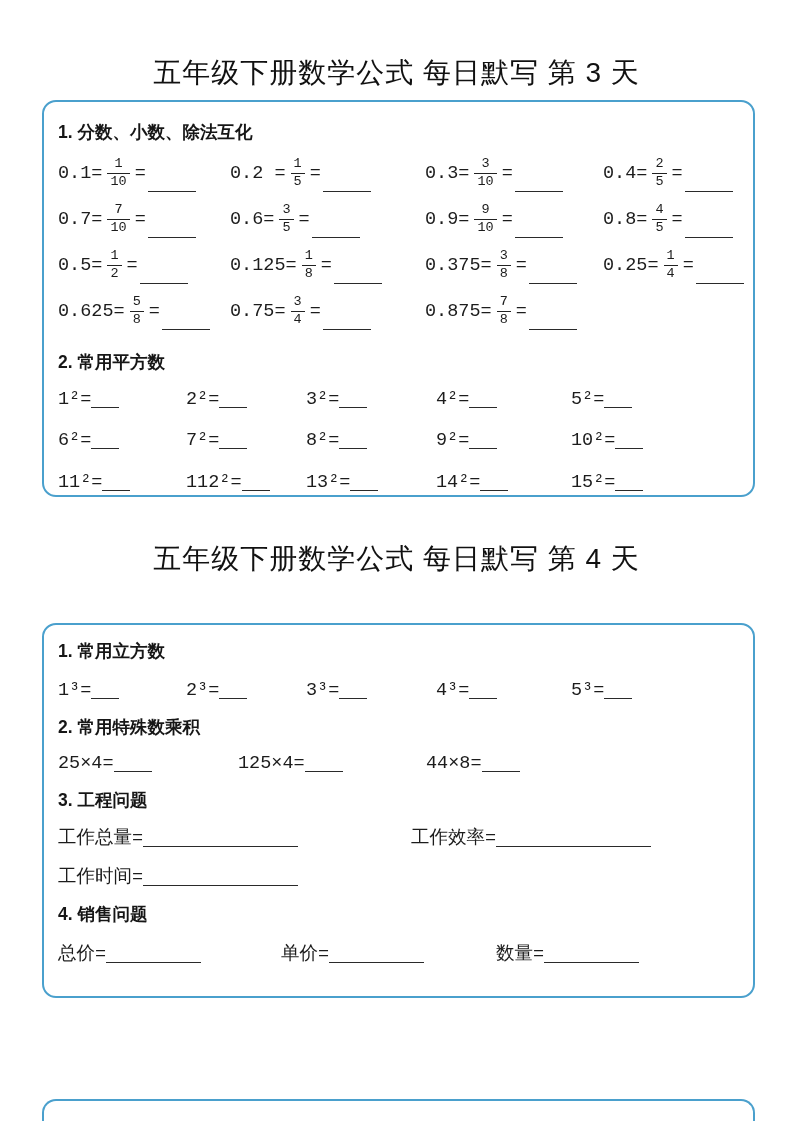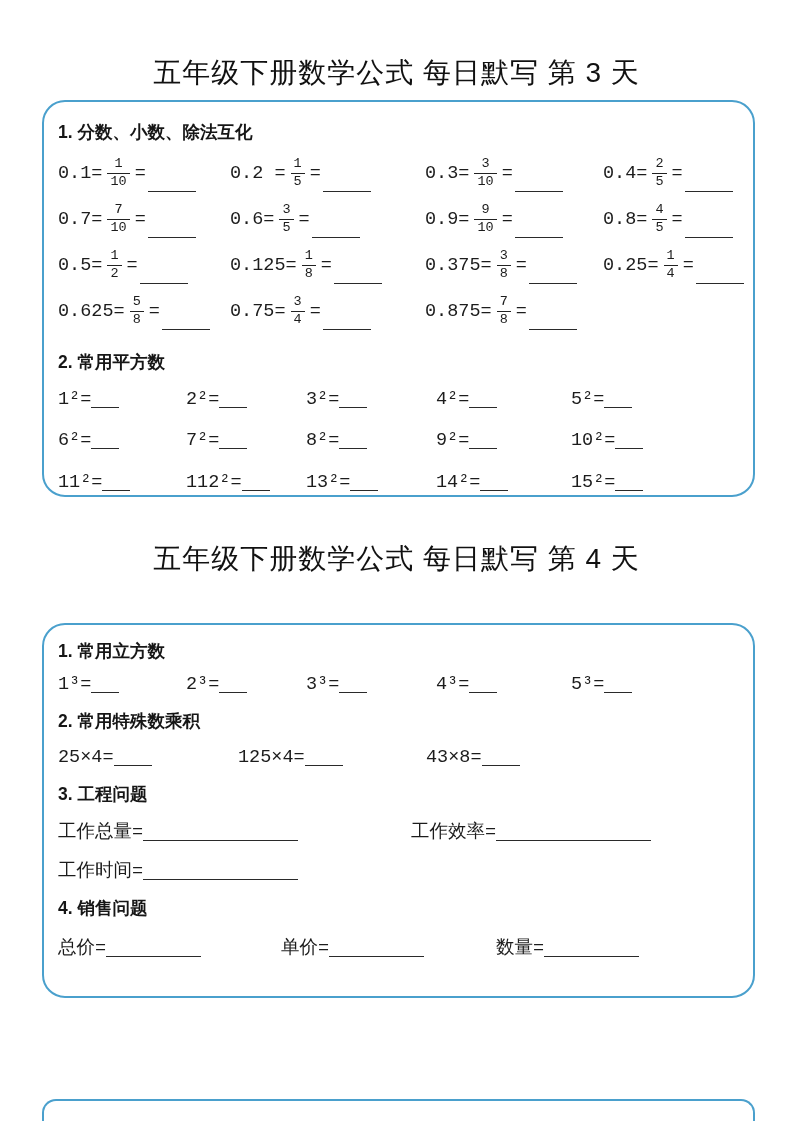--- a/index.html
+++ b/index.html
@@ -8,21 +8,21 @@
     font-family:"Liberation Sans",sans-serif;color:#1c1c1c;margin:0 auto;
   }
   .doc-title{
     position:absolute;left:0;width:100%;text-align:center;
     font-size:28px;font-weight:normal;letter-spacing:1px;color:#111;white-space:nowrap;
   }
   #title-day3{top:54px;}
   #title-day4{top:540px;}
   .panel{
     position:absolute;left:42px;width:713px;box-sizing:border-box;
-    border:2.5px solid #4aa0cd;border-radius:23px;padding:8px 14px 8px 12px;background:#fff;
+    border:2.5px solid #4aa0cd;border-radius:14px;padding:8px 14px 8px 12px;background:#fff;
   }
   #panel-day3{top:100px;height:397px;}
   #panel-day4{top:623px;height:375px;}
   #panel-day5{top:1099px;height:40px;border-bottom:none;border-radius:14px 14px 0 0;}
   .sec-heading{font-size:17.5px;font-weight:bold;margin:10px 0 0 2px;color:#161616;}
   
   .frac-grid{display:grid;grid-template-columns:172px 195px 178px auto;margin:6px 0 4px 2px;font-family:Liberation Mono, monospace;}
   .eq-item{display:flex;align-items:center;font-size:18.5px;height:46px;}
   .frac{display:inline-flex;flex-direction:column;align-items:center;margin:0 5px;font-size:13.5px;line-height:1.2;}
   .frac .den{border-top:1.4px solid #222;padding:0 3px;}
@@ -250,21 +250,21 @@
           <span>15²=</span>
           <span class="blank blank-sm"></span>
         </div>
       </div>
   </div>
 
   <div class="doc-title" id="title-day4">五年级下册数学公式 每日默写 第 4 天</div>
 
   <div class="panel" id="panel-day4">
     <div class="sec-heading" style="margin-top:6px;">1. 常用立方数</div>
-    <div class="five-grid" style="margin-top:10px;text-align:right;">
+    <div class="five-grid" style="margin-top:16px;text-align:right;">
         <div class="simple-item">
           <span>1³=</span>
           <span class="blank blank-sm"></span>
         </div>
         <div class="simple-item">
           <span>2³=</span>
           <span class="blank blank-sm"></span>
         </div>
         <div class="simple-item">
           <span>3³=</span>
@@ -283,21 +283,21 @@
     <div class="four-grid">
         <div class="simple-item">
           <span>25×4=</span>
           <span class="blank blank-prod"></span>
         </div>
         <div class="simple-item">
           <span>125×4=</span>
           <span class="blank blank-prod"></span>
         </div>
         <div class="simple-item">
-          <span>43×8=</span>
+          <span>44×8=</span>
           <span class="blank blank-prod"></span>
         </div>
       </div>
     <div class="sec-heading" style="margin-top:14px;">3. 工程问题</div>
     <div class="two-grid">
         <div class="simple-item">
           <span>工作总量=</span>
           <span class="blank blank-long"></span>
         </div>
         <div class="simple-item">

